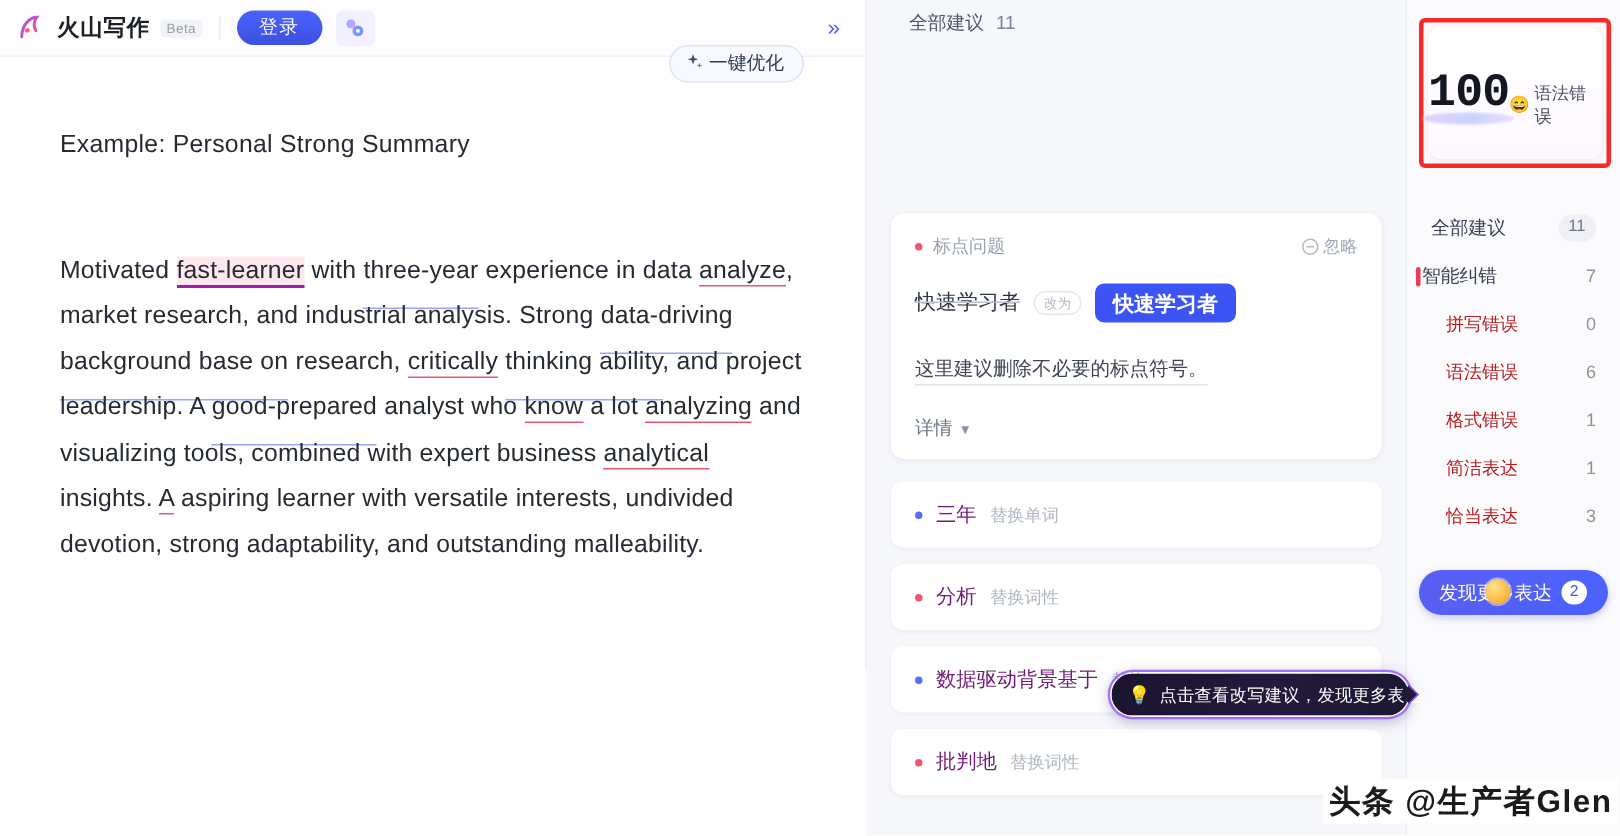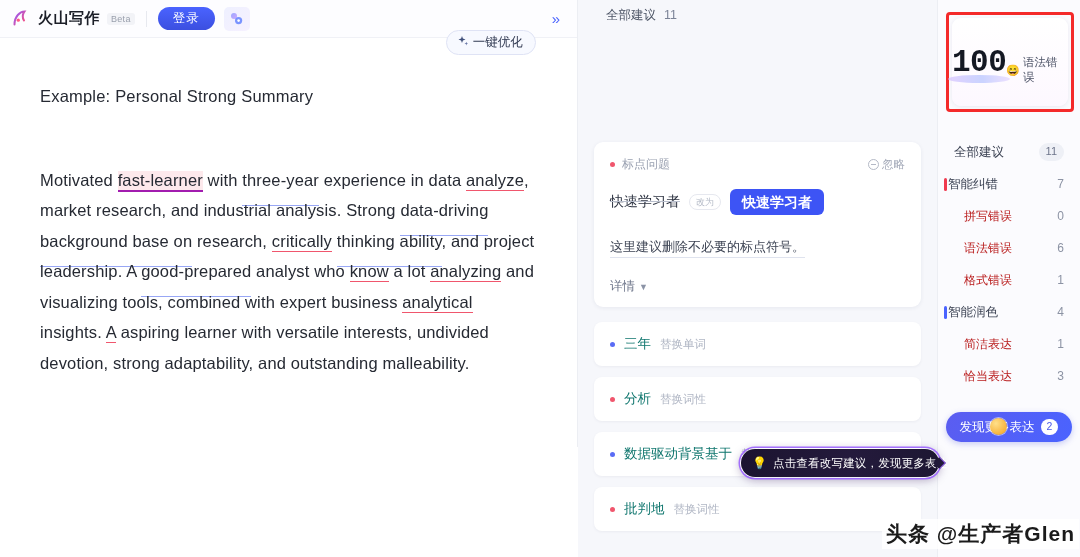--- a/index.html
+++ b/index.html
@@ -210,21 +210,21 @@
 
   .mini-item {
     background: #ffffff;
     border-radius: 8px;
     box-shadow: 0 1px 3px rgba(30,40,80,.055);
     height: 44px;
     display: flex; align-items: center; gap: 9px;
     padding: 0 16px;
     margin-bottom: 11px;
   }
-  .mini-word { font-size: 13.5px; color: #0f766e; }
+  .mini-word { font-size: 13.5px; color: #701a75; }
   .mini-tag { font-size: 11.5px; color: #b0b6c4; }
 
   
   .right-pane {
     position: relative;
     width: 142px;
     height: 557px;
     background: #fbfbfe;
     display: flex; flex-direction: column;
     padding-top: 18px;
@@ -492,25 +492,20 @@
             <span class="f-count">0</span>
           </div>
           <div class="filter-row sub">
             <span class="f-label sub">语法错误</span>
             <span class="f-count">6</span>
           </div>
           <div class="filter-row sub">
             <span class="f-label sub">格式错误</span>
             <span class="f-count">1</span>
           </div>
-          <div class="filter-row">
-            <span class="bar blue"></span>
-            <span class="f-label">智能润色</span>
-            <span class="f-count">4</span>
-          </div>
           <div class="filter-row sub">
             <span class="f-label sub">简洁表达</span>
             <span class="f-count">1</span>
           </div>
           <div class="filter-row sub">
             <span class="f-label sub">恰当表达</span>
             <span class="f-count">3</span>
           </div>
         </div>
     </div>

